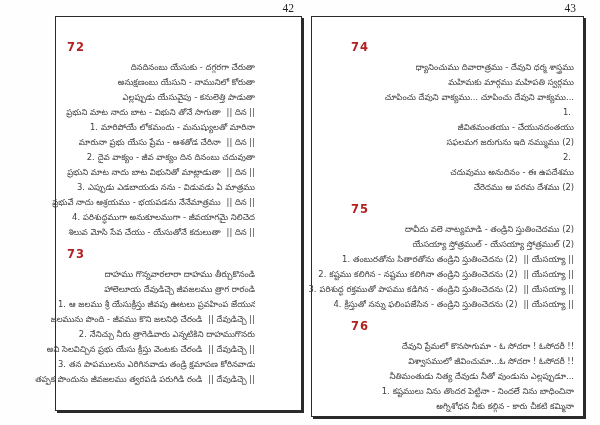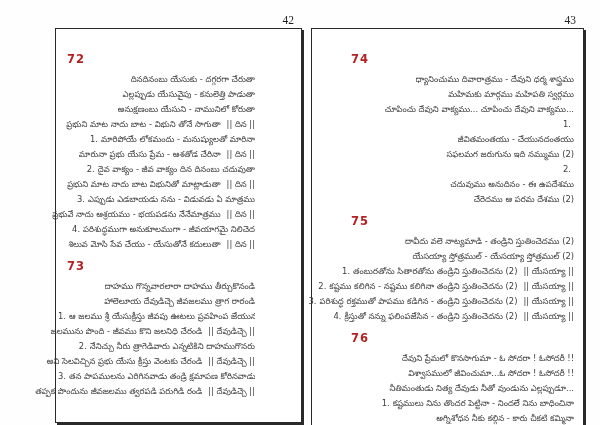--- a/index.html
+++ b/index.html
@@ -8,21 +8,20 @@
     width:600px;height:425px;background:#ffffff;
     font-family:"DejaVu Sans",sans-serif;
     -webkit-font-smoothing:antialiased;
   }
   .spread{position:relative;width:600px;height:425px;background:#fefefe;overflow:hidden;}
   .page{
     position:absolute;background:#ffffff;
     border:1px solid #2a2a2a;
     box-shadow:2px 2px 0 #2a2a2a;
     box-sizing:border-box;
-    margin-top:12px;
   }
   .page--left{left:55px;top:16px;width:247px;height:395px;}
   .page--right{left:311px;top:16px;width:273px;height:401px;padding-left:28px;}
   .page-number{
     position:absolute;top:-15px;right:7px;
     font-family:"Liberation Serif",serif;
     font-size:11.5px;color:#1e1e1e;
   }
   .page-body{padding:20px 8px 0 13px;}
   .page--left .page-body{padding-right:46px;}
@@ -54,24 +53,24 @@
 
   <div class="page page--left">
     <div class="page-number">42</div>
     <div class="page-body">
         <div class="song">
           <div class="song-number">72</div>
           <div class="line cont">
             <span class="txt">దినదినంబు యేసుకు - దగ్గరగా చేరుతా</span>
           </div>
           <div class="line cont">
+            <span class="txt">అనుక్షణంబు యేసుని - నామునిలో కోరుతా</span>
+          </div>
+          <div class="line cont">
             <span class="txt">ఎల్లప్పుడు యేసువైపు - కనులెత్తి పాడుతా</span>
-          </div>
-          <div class="line cont">
-            <span class="txt">అనుక్షణంబు యేసుని - నామునిలో కోరుతా</span>
           </div>
           <div class="line cont">
             <span class="txt">ప్రభుని మాట నాదు బాట - విభుని తోనే సాగుతా</span>
             <span class="ref">|| దిన ||</span>
           </div>
           <div class="line">
             <span class="num">1.</span>
             <span class="txt">మారిపోయే లోకమందు - మనుష్యులతో మారినా</span>
           </div>
           <div class="line cont">

